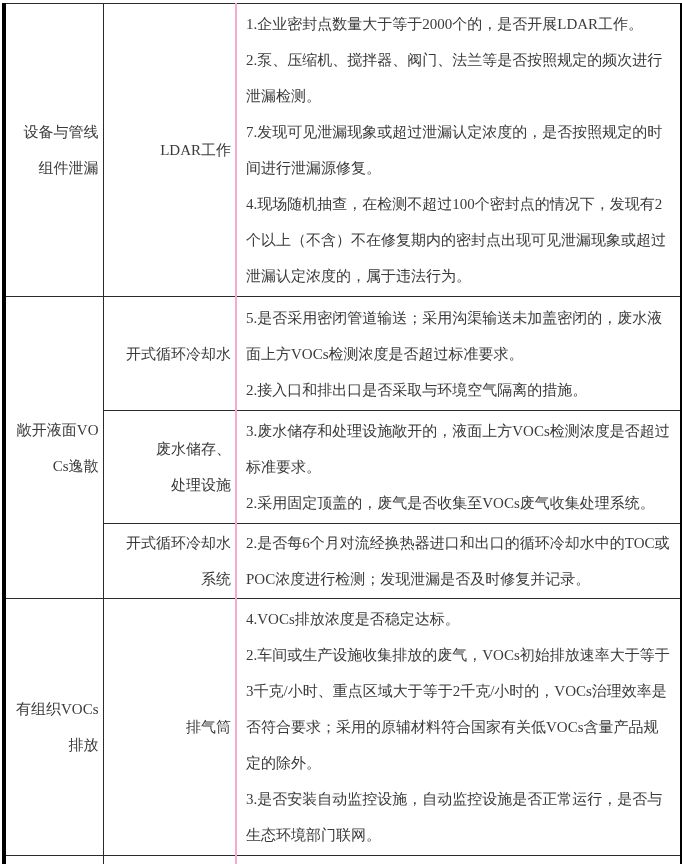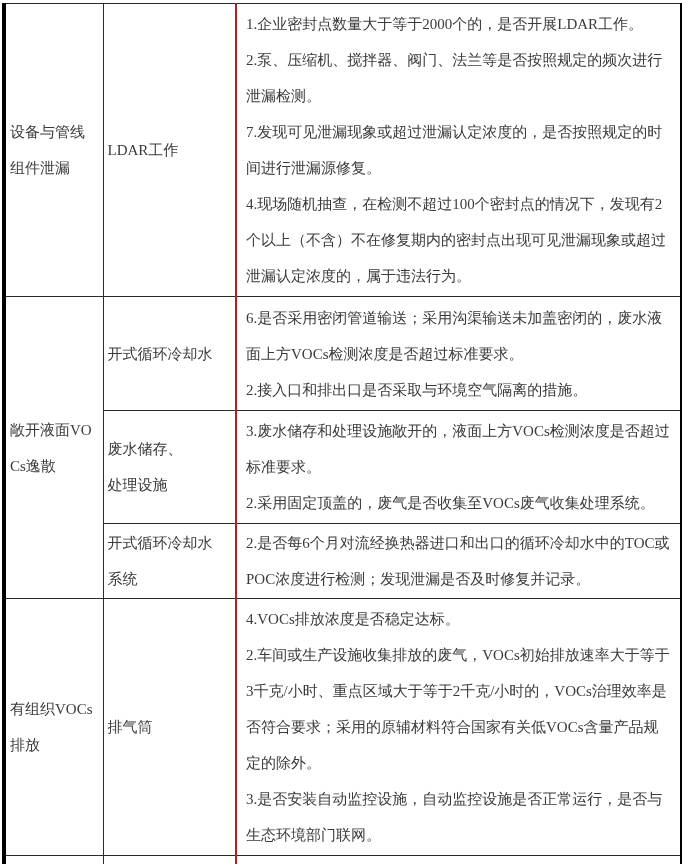--- a/index.html
+++ b/index.html
@@ -19,28 +19,28 @@
   col.c1{width:99px}
   col.c2{width:133px}
   col.c3{width:446px}
   td{
     border:1px solid #2b2b2b;
     font-size:15px;line-height:36px;
     vertical-align:middle;
     overflow:hidden;
   }
   td.cat,td.sub{
-    text-align:left;
+    text-align:right;
     white-space:pre-line;
     padding:0 4px;
   }
   td.det{
     padding:0 9px;
     text-align:left;
-    border-left:2px solid #b91c1c;
+    border-left:2px solid #f9a8d4;
   }
   .item{margin:0;}
   tr.r1 td{height:292px}
   tr.r2 td{height:113px}
   tr.r3 td{height:112px}
   tr.r4 td{height:74px}
   tr.r5 td{height:256px}
   tr.partial td{height:8px;border-bottom:none;}
 </style>
 </head>
@@ -65,21 +65,21 @@
         <div class="item">7.发现可见泄漏现象或超过泄漏认定浓度的，是否按照规定的时间进行泄漏源修复。</div>
         <div class="item">4.现场随机抽查，在检测不超过100个密封点的情况下，发现有2个以上（不含）不在修复期内的密封点出现可见泄漏现象或超过泄漏认定浓度的，属于违法行为。</div>
       </td>
     </tr>
 
     <tr class="r2">
       <td class="cat" rowspan="3">敞开液面VO
 Cs逸散</td>
       <td class="sub">开式循环冷却水</td>
       <td class="det">
-        <div class="item">6.是否采用密闭管道输送；采用沟渠输送未加盖密闭的，废水液面上方VOCs检测浓度是否超过标准要求。</div>
+        <div class="item">5.是否采用密闭管道输送；采用沟渠输送未加盖密闭的，废水液面上方VOCs检测浓度是否超过标准要求。</div>
         <div class="item">2.接入口和排出口是否采取与环境空气隔离的措施。</div>
       </td>
     </tr>
 
     <tr class="r3">
       <td class="sub">废水储存、
 处理设施</td>
       <td class="det">
         <div class="item">3.废水储存和处理设施敞开的，液面上方VOCs检测浓度是否超过标准要求。</div>
         <div class="item">2.采用固定顶盖的，废气是否收集至VOCs废气收集处理系统。</div>

